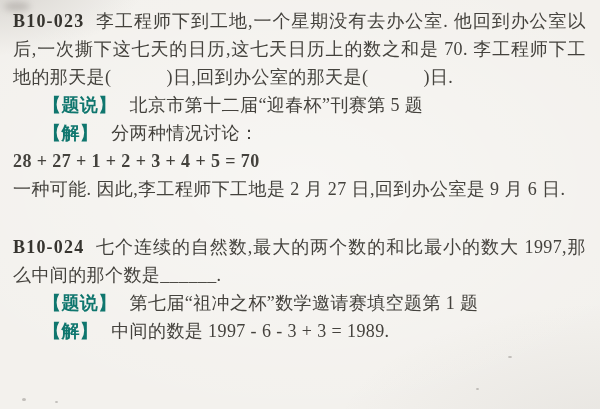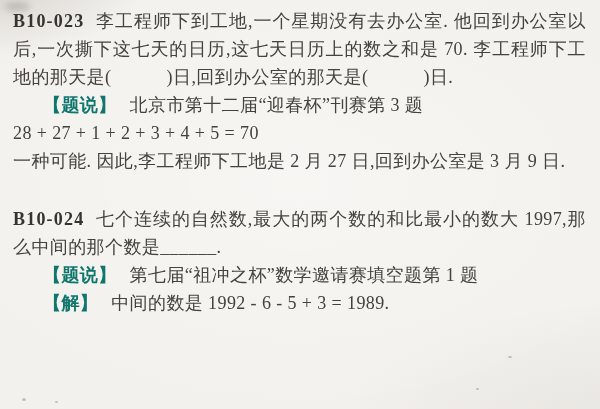--- a/index.html
+++ b/index.html
@@ -34,20 +34,21 @@
   .label {
     font-weight: bold;
     margin-right: 13px;
     color: #0f766e;
   }
   .indent { text-indent: 30px; }
   .equation {
     text-align: left;
     margin-left: 43px;
     letter-spacing: 0.2px;
+    font-weight: bold;
   }
   .problem + .problem { margin-top: 30px; }
   .smudge {
     position: absolute;
     left: 4px; top: 2px;
     width: 26px; height: 9px;
     background: rgba(90,85,78,0.25);
     border-radius: 50%;
     filter: blur(3px);
   }
@@ -69,31 +70,32 @@
 <div class="speck s1"></div>
 <div class="speck s2"></div>
 <div class="speck s3"></div>
 <div class="speck s4"></div>
 
 <div class="page">
 
   <div class="problem">
     <p class="line"><b class="pid">B10-023</b><span>李工程师下到工地,一个星期没有去办公室. 他回到办公室以后,一次撕下这七天的日历,这七天日历上的数之和是 70. 李工程师下工地的那天是(　　　)日,回到办公室的那天是(　　　)日.</span></p>
 
-    <p class="line indent"><b class="label">【题说】</b><span>北京市第十二届“迎春杯”刊赛第 3 题</span></p>
+    <p class="line indent"><b class="label">【题说】</b><span>北京市第十二届“迎春杯”刊赛第 5 题</span></p>
 
+    <p class="line indent"><b class="label">【解】</b><span>分两种情况讨论：</span></p>
 
 
 
     <p class="line equation">28 + 27 + 1 + 2 + 3 + 4 + 5 = 70</p>
 
-    <p class="line">一种可能. 因此,李工程师下工地是 2 月 27 日,回到办公室是 3 月 9 日.</p>
+    <p class="line">一种可能. 因此,李工程师下工地是 2 月 27 日,回到办公室是 9 月 6 日.</p>
   </div>
 
   <div class="problem">
     <p class="line"><b class="pid">B10-024</b><span>七个连续的自然数,最大的两个数的和比最小的数大 1997,那么中间的那个数是______.</span></p>
 
     <p class="line indent"><b class="label">【题说】</b><span>第七届“祖冲之杯”数学邀请赛填空题第 1 题</span></p>
 
-    <p class="line indent"><b class="label">【解】</b><span>中间的数是 1992 - 6 - 5 + 3 = 1989.</span></p>
+    <p class="line indent"><b class="label">【解】</b><span>中间的数是 1997 - 6 - 3 + 3 = 1989.</span></p>
   </div>
 
 </div>
 
 </body></html>

